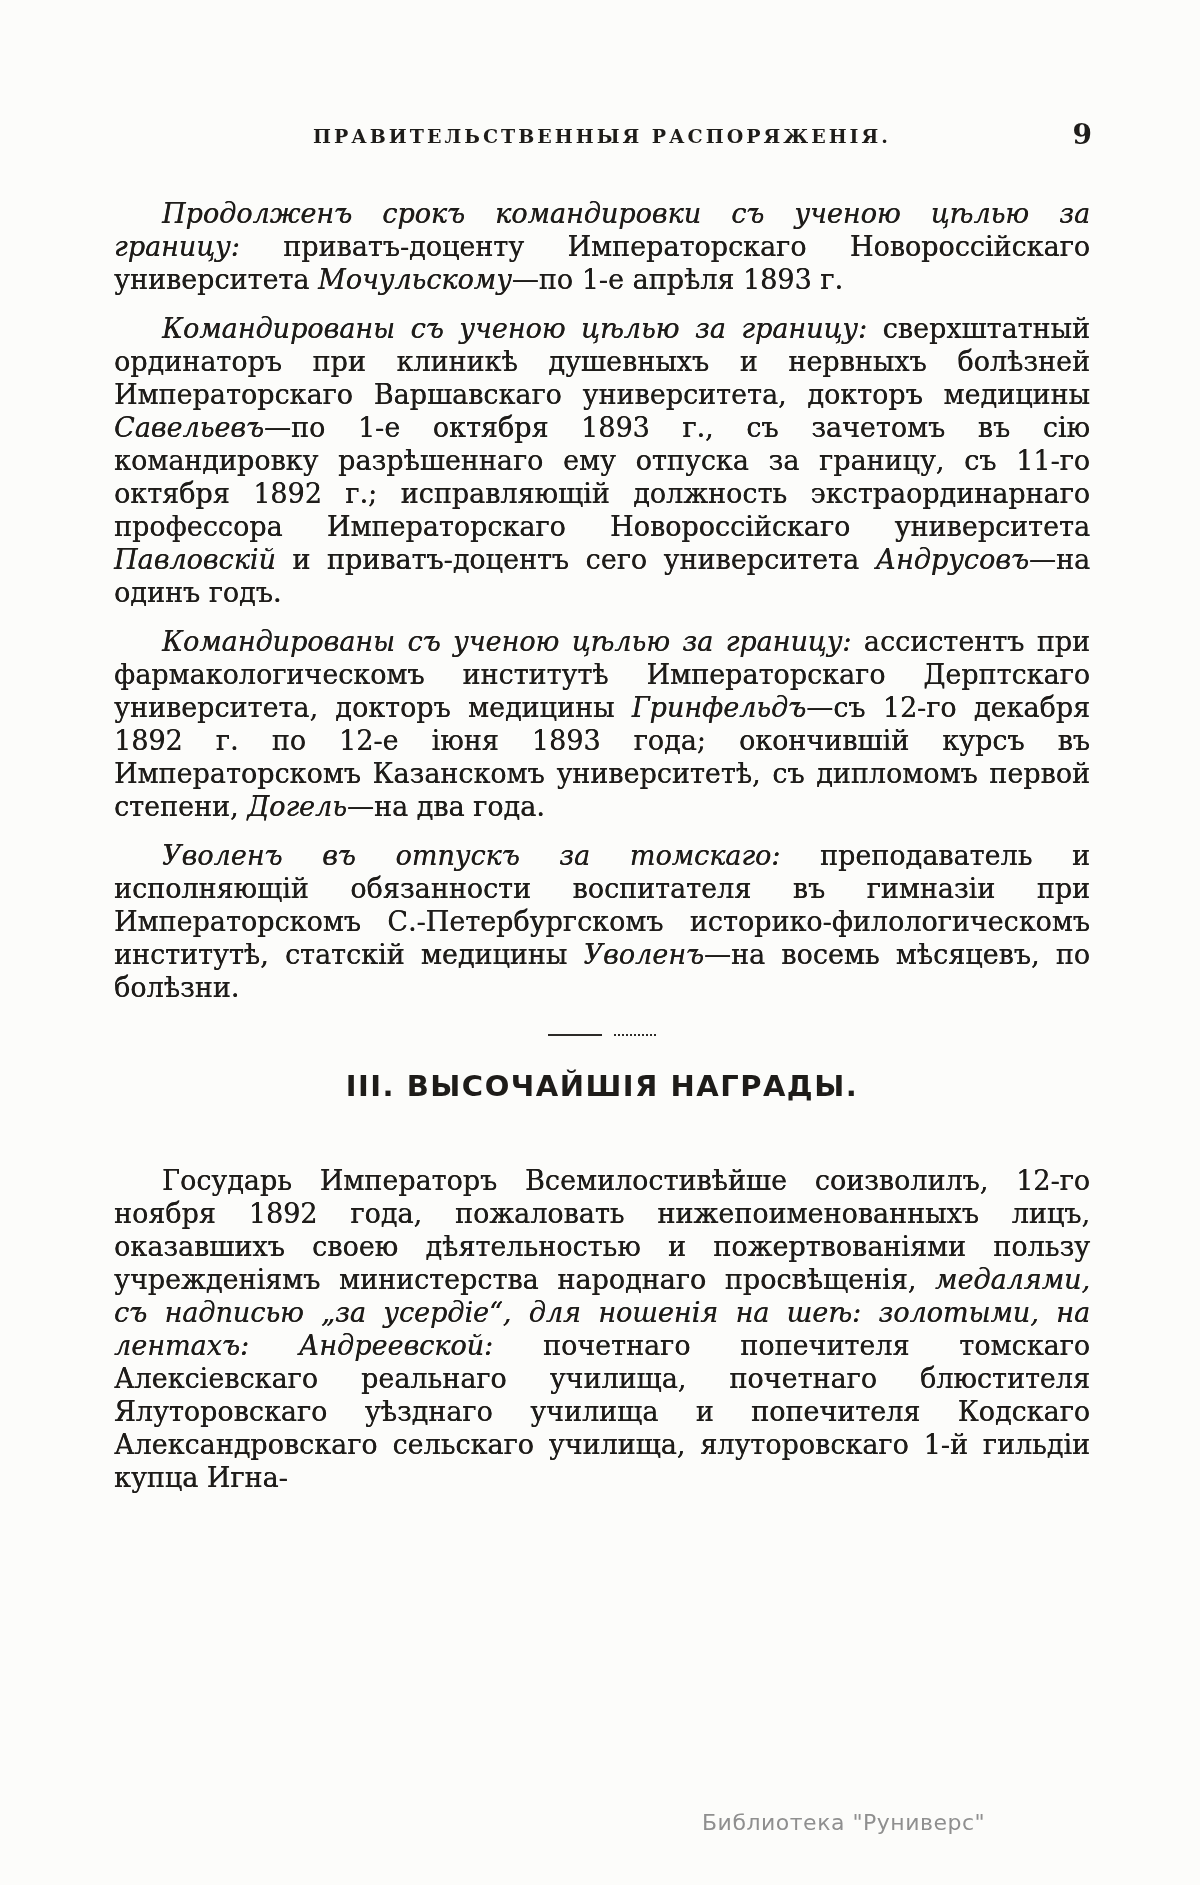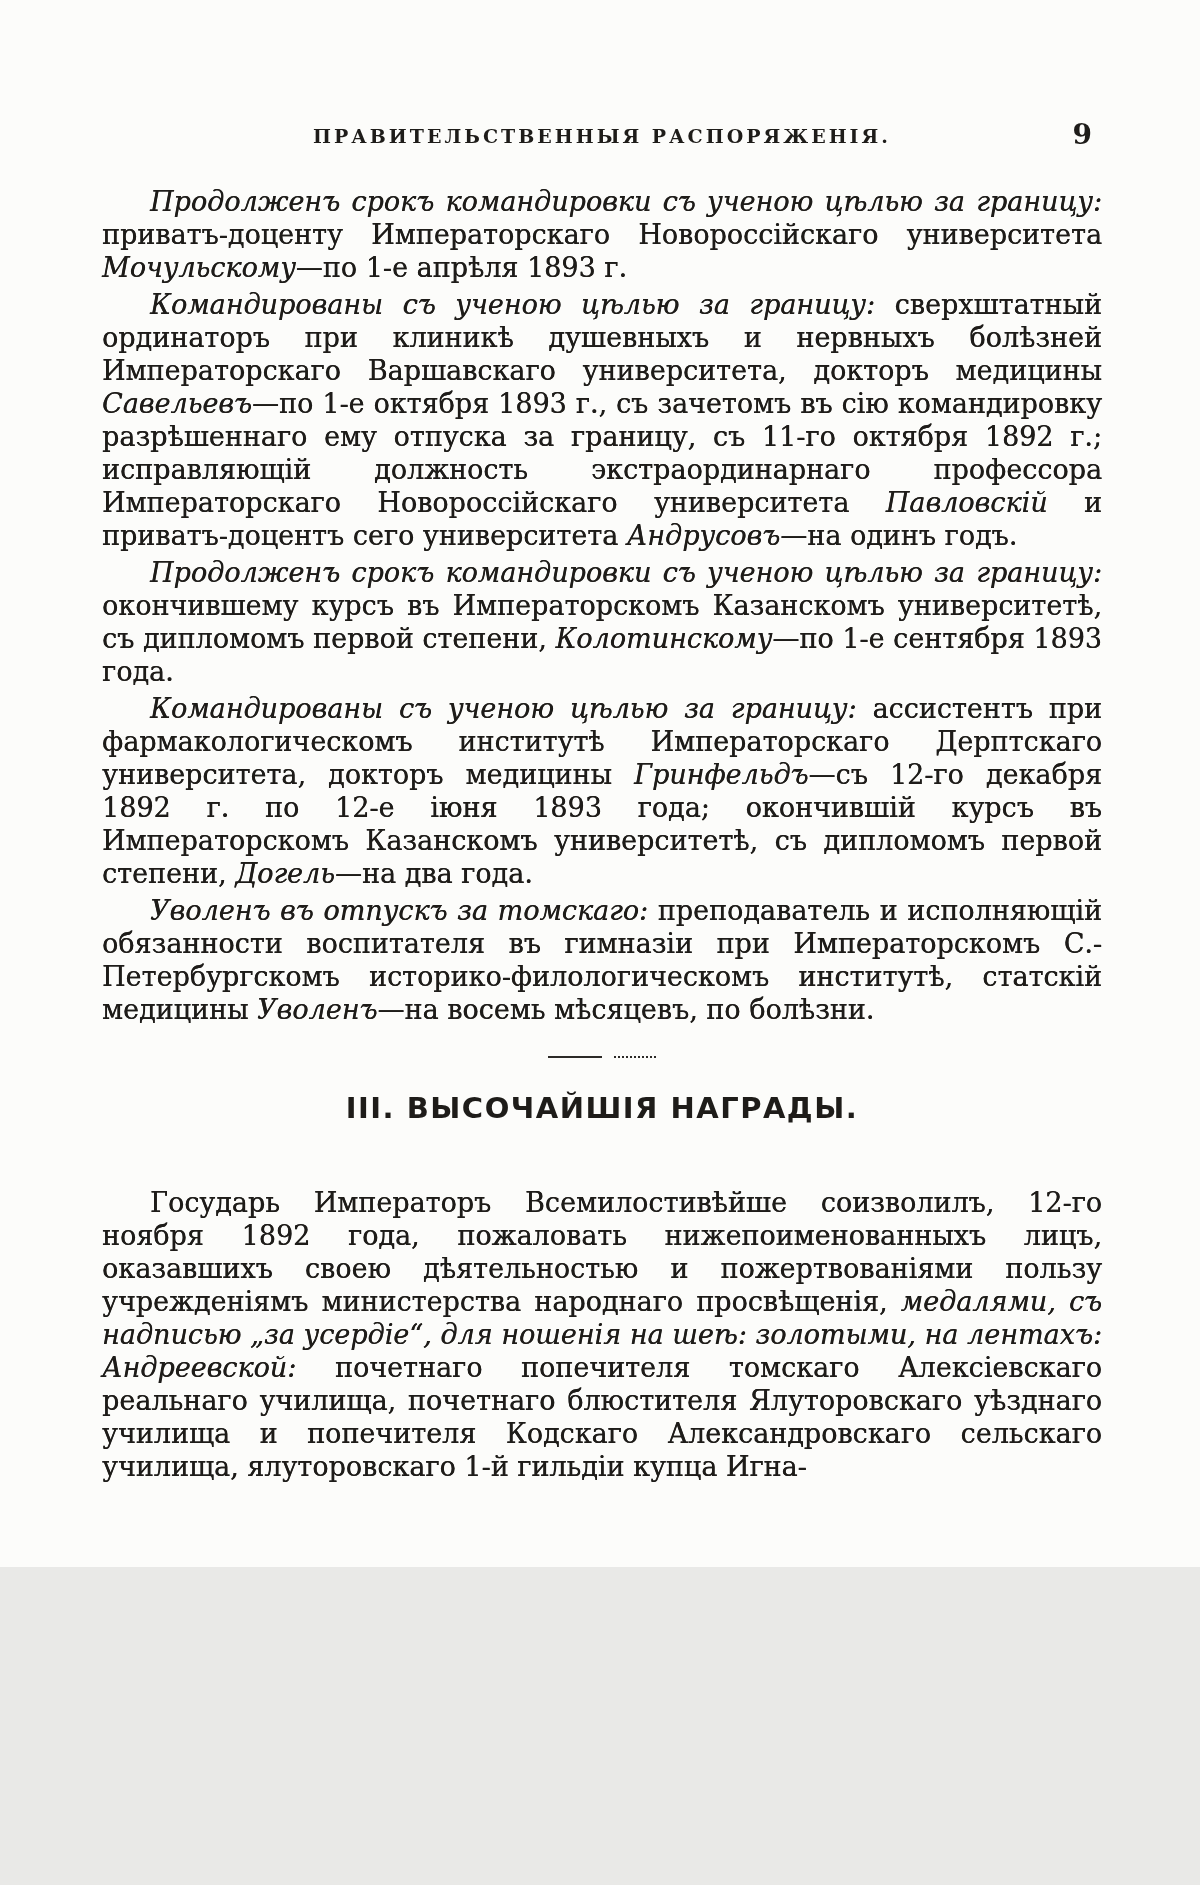--- a/index.html
+++ b/index.html
@@ -8,21 +8,21 @@
   }
   body {
     width: 1200px;
     height: 1885px;
     background: #e9e9e7;
     font-family: "DejaVu Serif", serif;
   }
   .page {
     position: relative;
     width: 1200px;
-    height: 1567px;
+    height: 1885px;
     background: var(--paper, #fcfcfa);
     color: var(--ink, #1e1c19);
     overflow: hidden;
   }
 
   
   .running-head {
     position: absolute;
     left: 98px;
     top: 120px;
@@ -50,21 +50,21 @@
   .body-text {
     position: absolute;
     left: 98px;
     top: 181px;
     width: 1008px;
     font-size: 27px;
     line-height: 33px;
     text-shadow: 0.3px 0 0 currentColor; 
   }
   .para {
-    margin: 4px;
+    margin: 16px;
     text-indent: 48px;
     text-align: justify;
   }
   .it {
     font-style: italic;
   }
 
   
   .divider {
     display: flex;
@@ -116,21 +116,20 @@
     <div class="page-number">9</div>
   </header>
 
   <main class="body-text">
 
     <p class="para"><span class="it">Продолженъ срокъ командировки съ ученою цѣлью за границу:</span><span> приватъ-доценту Императорскаго Новороссійскаго университета </span><span class="it">Мочульскому</span><span>—по 1-е апрѣля 1893 г.</span></p>
 
     <p class="para"><span class="it">Командированы съ ученою цѣлью за границу:</span><span> сверхштатный ординаторъ при клиникѣ душевныхъ и нервныхъ болѣзней Императорскаго Варшавскаго университета, докторъ медицины </span><span class="it">Савельевъ</span><span>—по 1-е октября 1893 г., съ зачетомъ въ сію командировку разрѣшеннаго ему отпуска за границу, съ 11-го октября 1892 г.; исправляющій должность экстраординарнаго профессора Императорскаго Новороссійскаго университета </span><span class="it">Павловскій</span><span> и приватъ-доцентъ сего университета </span><span class="it">Андрусовъ</span><span>—на одинъ годъ.</span></p>
 
 
-    <p class="para"><span class="it">Продолженъ срокъ командировки съ ученою цѣлью за границу:</span><span> окончившему курсъ въ Императорскомъ Казанскомъ университетѣ, съ дипломомъ первой степени, </span><span class="it">Колотинскому</span><span>—по 1-е сентября 1893 года.</span></p>
 
     <p class="para"><span class="it">Командированы съ ученою цѣлью за границу:</span><span> ассистентъ при фармакологическомъ институтѣ Императорскаго Дерптскаго университета, докторъ медицины </span><span class="it">Гринфельдъ</span><span>—съ 12-го декабря 1892 г. по 12-е іюня 1893 года; окончившій курсъ въ Императорскомъ Казанскомъ университетѣ, съ дипломомъ первой степени, </span><span class="it">Догель</span><span>—на два года.</span></p>
 
     <p class="para"><span class="it">Уволенъ въ отпускъ за томскаго:</span><span> преподаватель и исполняющій обязанности воспитателя въ гимназіи при Императорскомъ С.-Петербургскомъ историко-филологическомъ институтѣ, статскій медицины </span><span class="it">Уволенъ</span><span>—на восемь мѣсяцевъ, по болѣзни.</span></p>
 
     <div class="divider">
       <span class="dash"></span>
       <span class="dash dotted"></span>
     </div>
 

